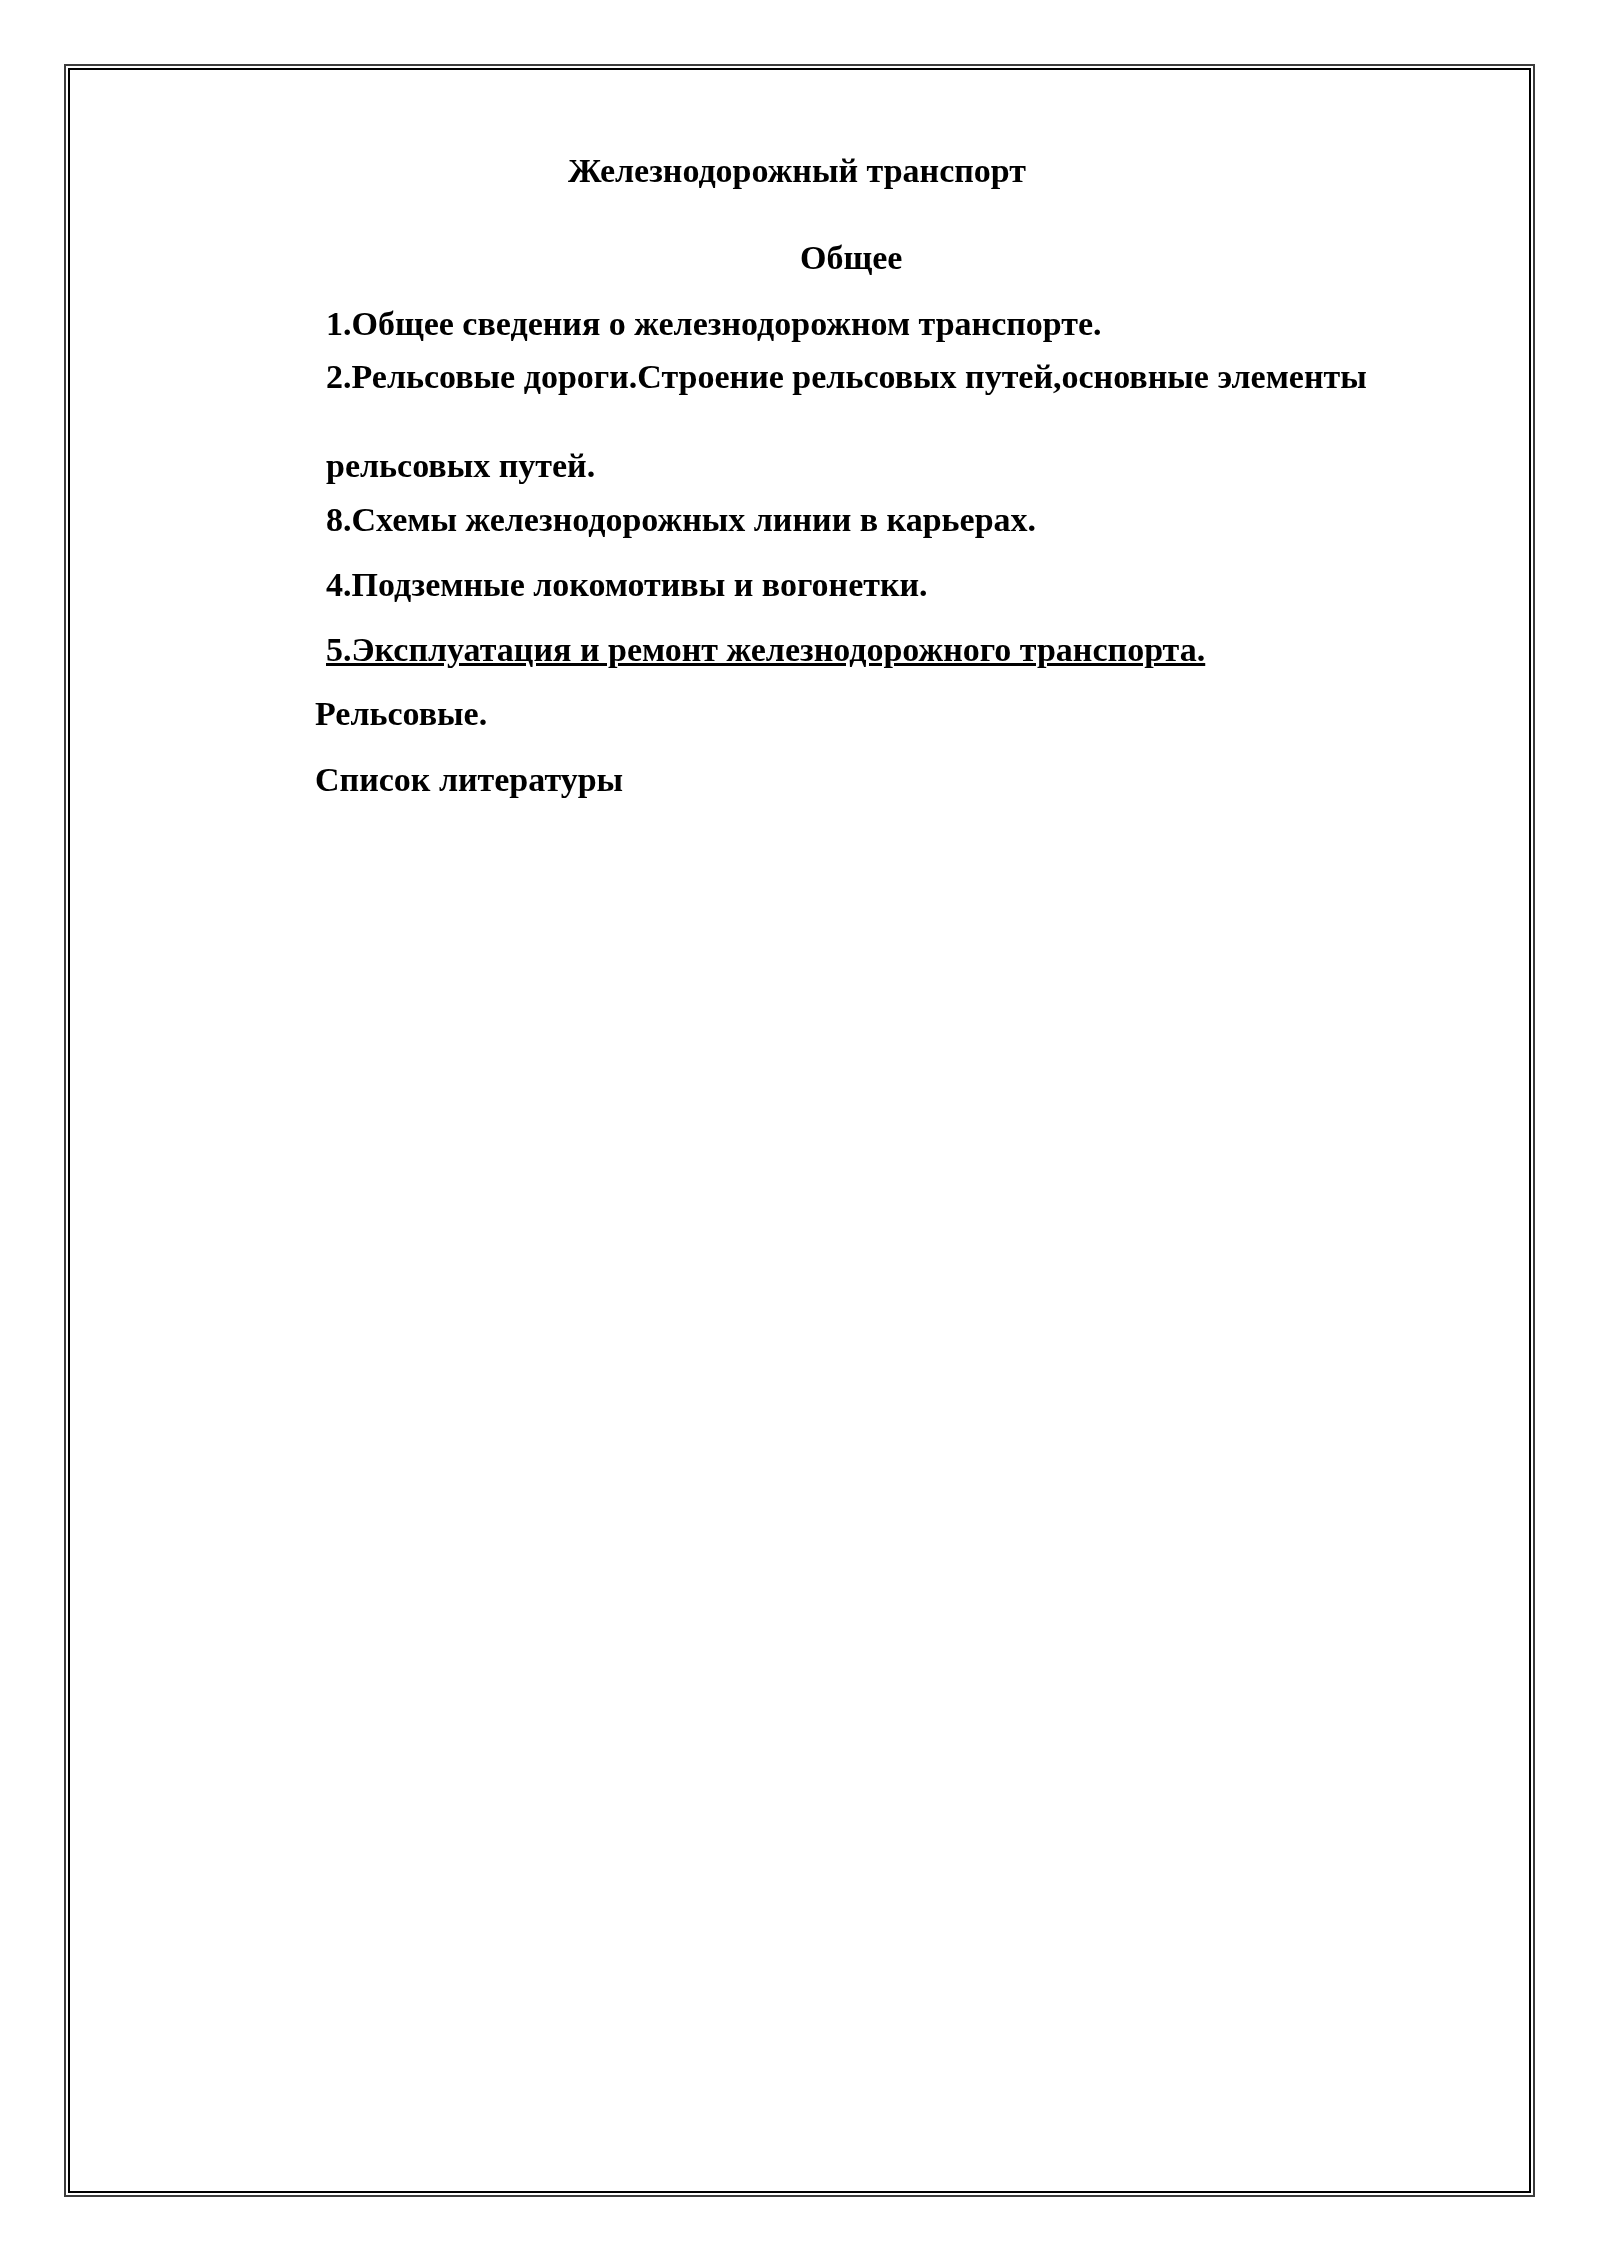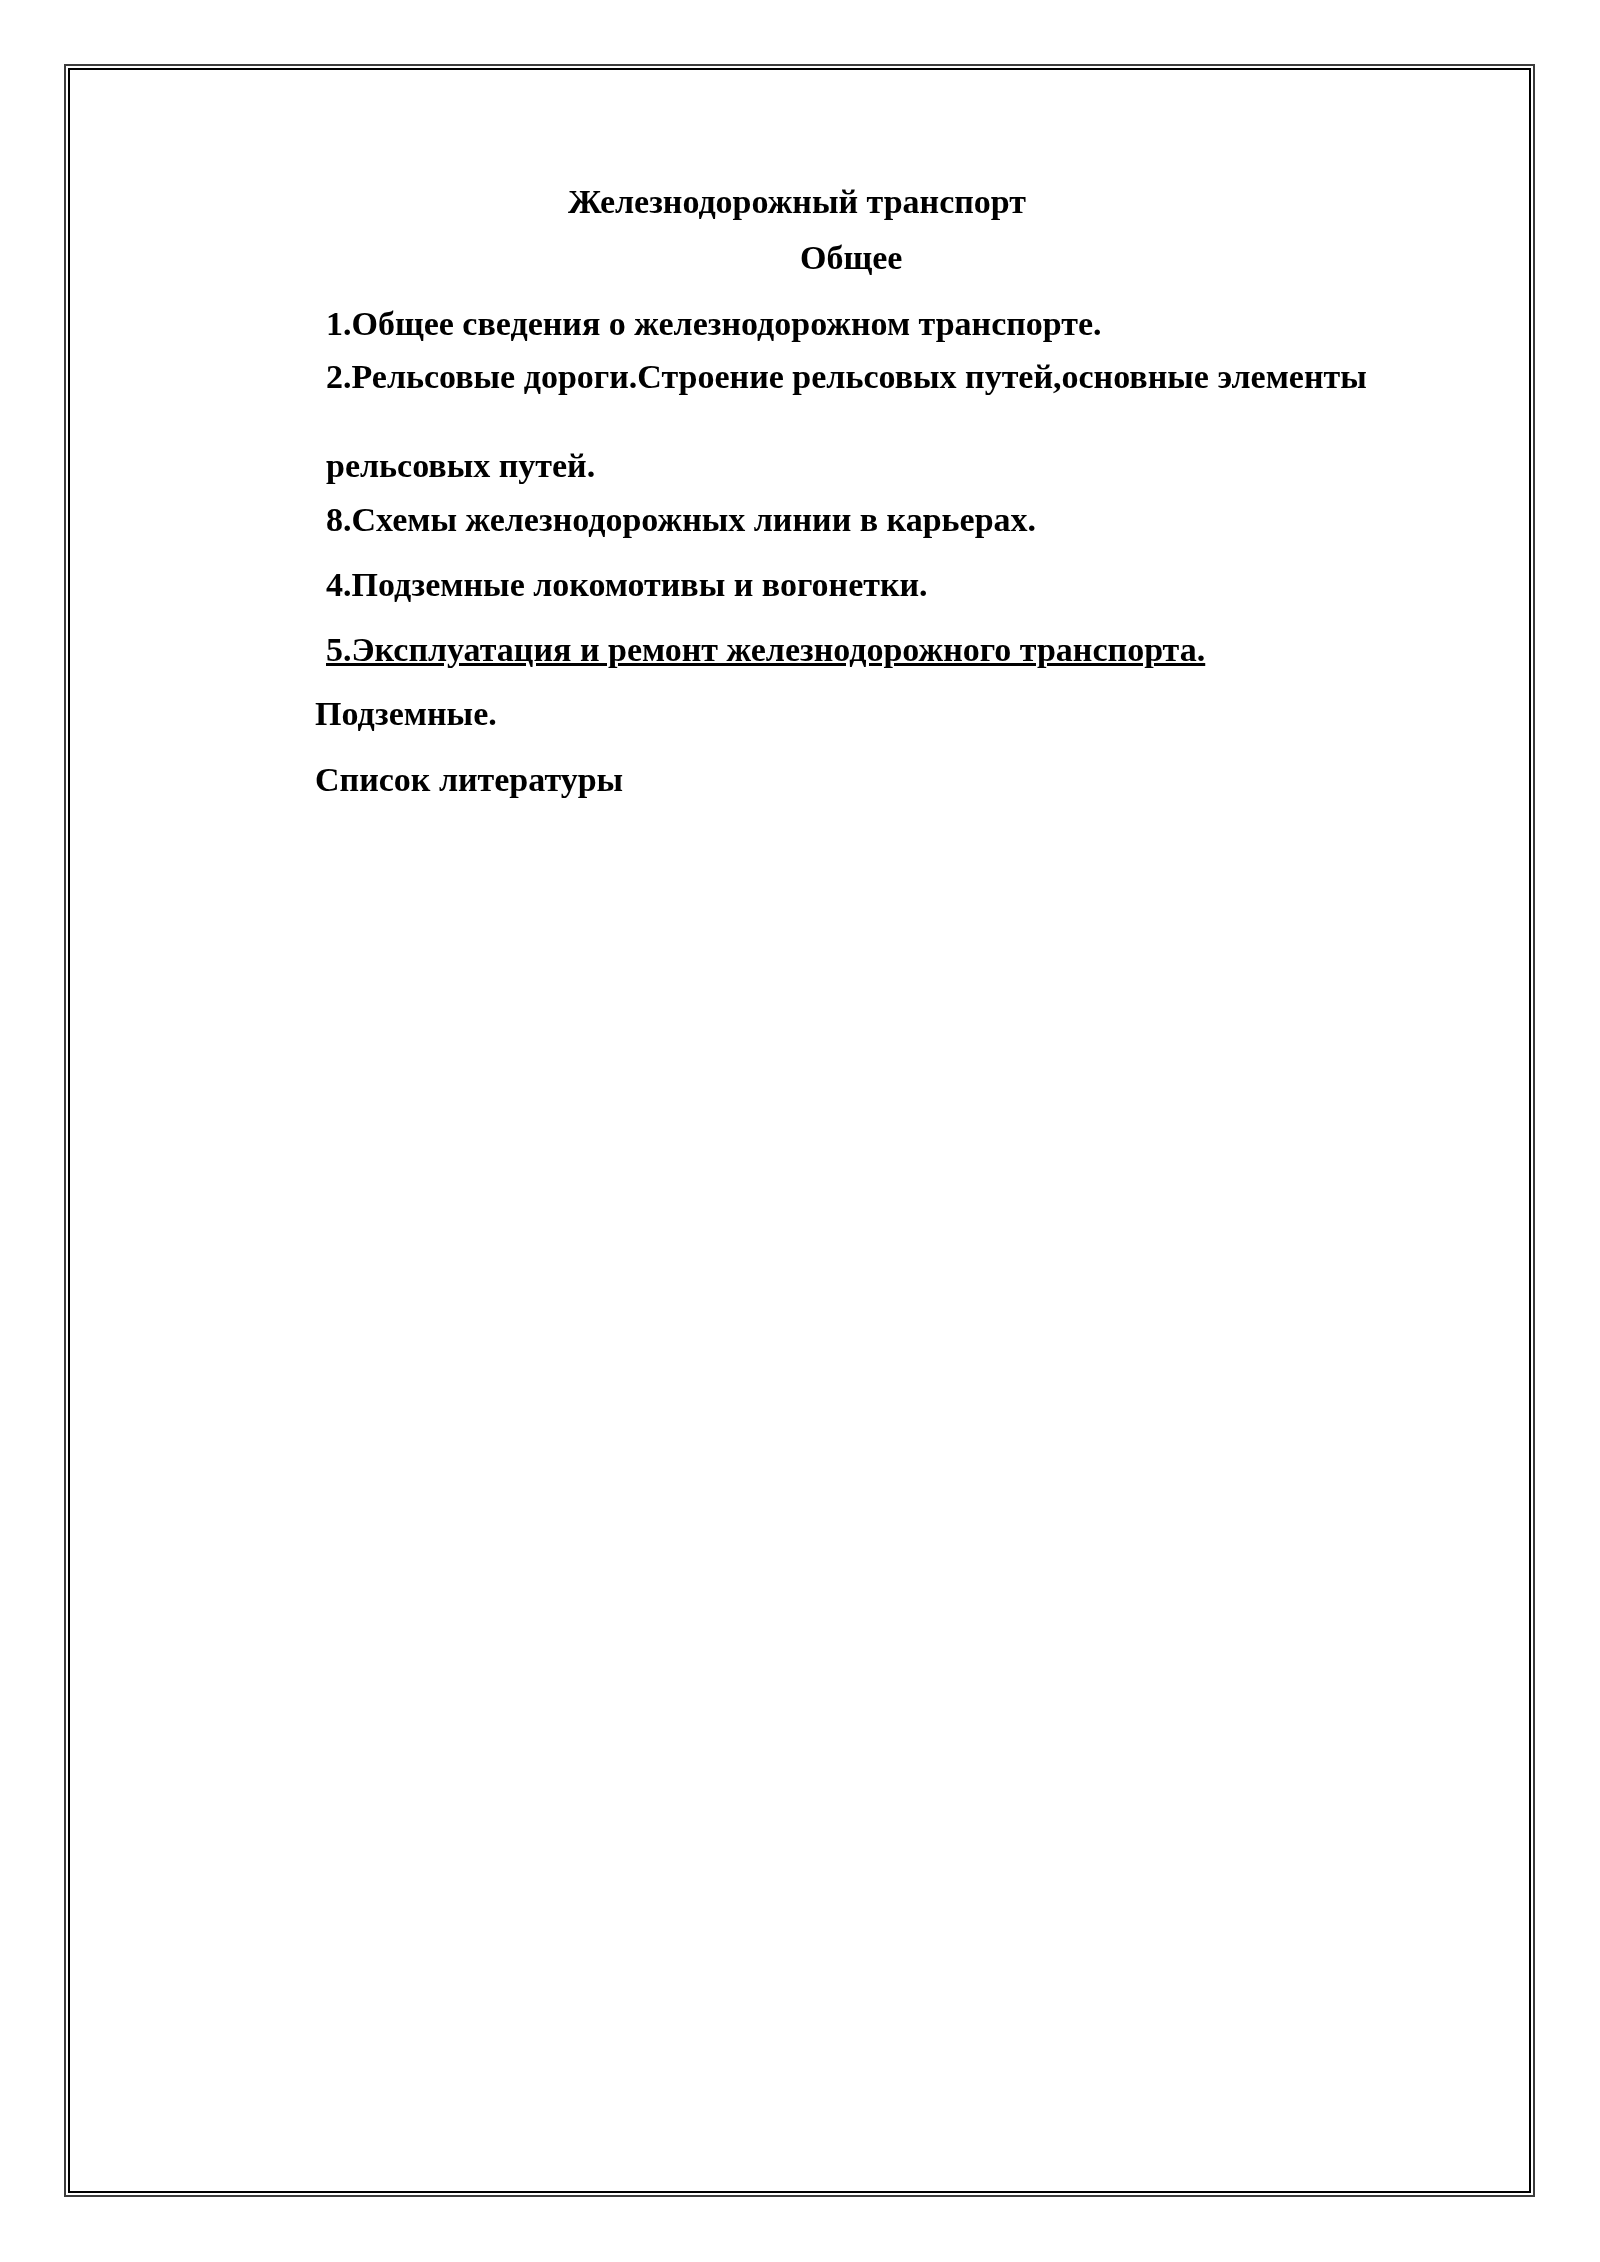--- a/index.html
+++ b/index.html
@@ -34,21 +34,20 @@
     .line {
       position: absolute;
       font-weight: bold;
       font-size: 34px;
       line-height: 40px;
       white-space: nowrap;
     }
     .title {
       left: 568px;
       top: 151px;
-      margin-top: 31px;
     }
     .plan {
       left: 800px;
       top: 238px;
     }
     .item { left: 326px; }
     .tail { left: 315px; }
   </style>
 </head>
 <body>
@@ -61,14 +60,14 @@
 
 <div class="line plan">Общее</div>
 
 <div class="line item" style="top:304px;">1.Общее сведения о железнодорожном транспорте.</div>
 <div class="line item" style="top:357px;">2.Рельсовые дороги.Строение рельсовых путей,основные элементы</div>
 <div class="line item" style="top:434px;margin-top:12px;">рельсовых путей.</div>
 <div class="line item" style="top:500px;">8.Схемы железнодорожных линии в карьерах.</div>
 <div class="line item" style="top:565px;text-align:right;">4.Подземные локомотивы и вогонетки.</div>
 <div class="line item" style="top:630px;text-decoration:underline;">5.Эксплуатация и ремонт железнодорожного транспорта.</div>
 
-<div class="line tail" style="top:694px;">Подземные.</div>
+<div class="line tail" style="top:694px;">Рельсовые.</div>
 <div class="line tail" style="top:760px;">Список литературы</div>
 
 </body></html>

